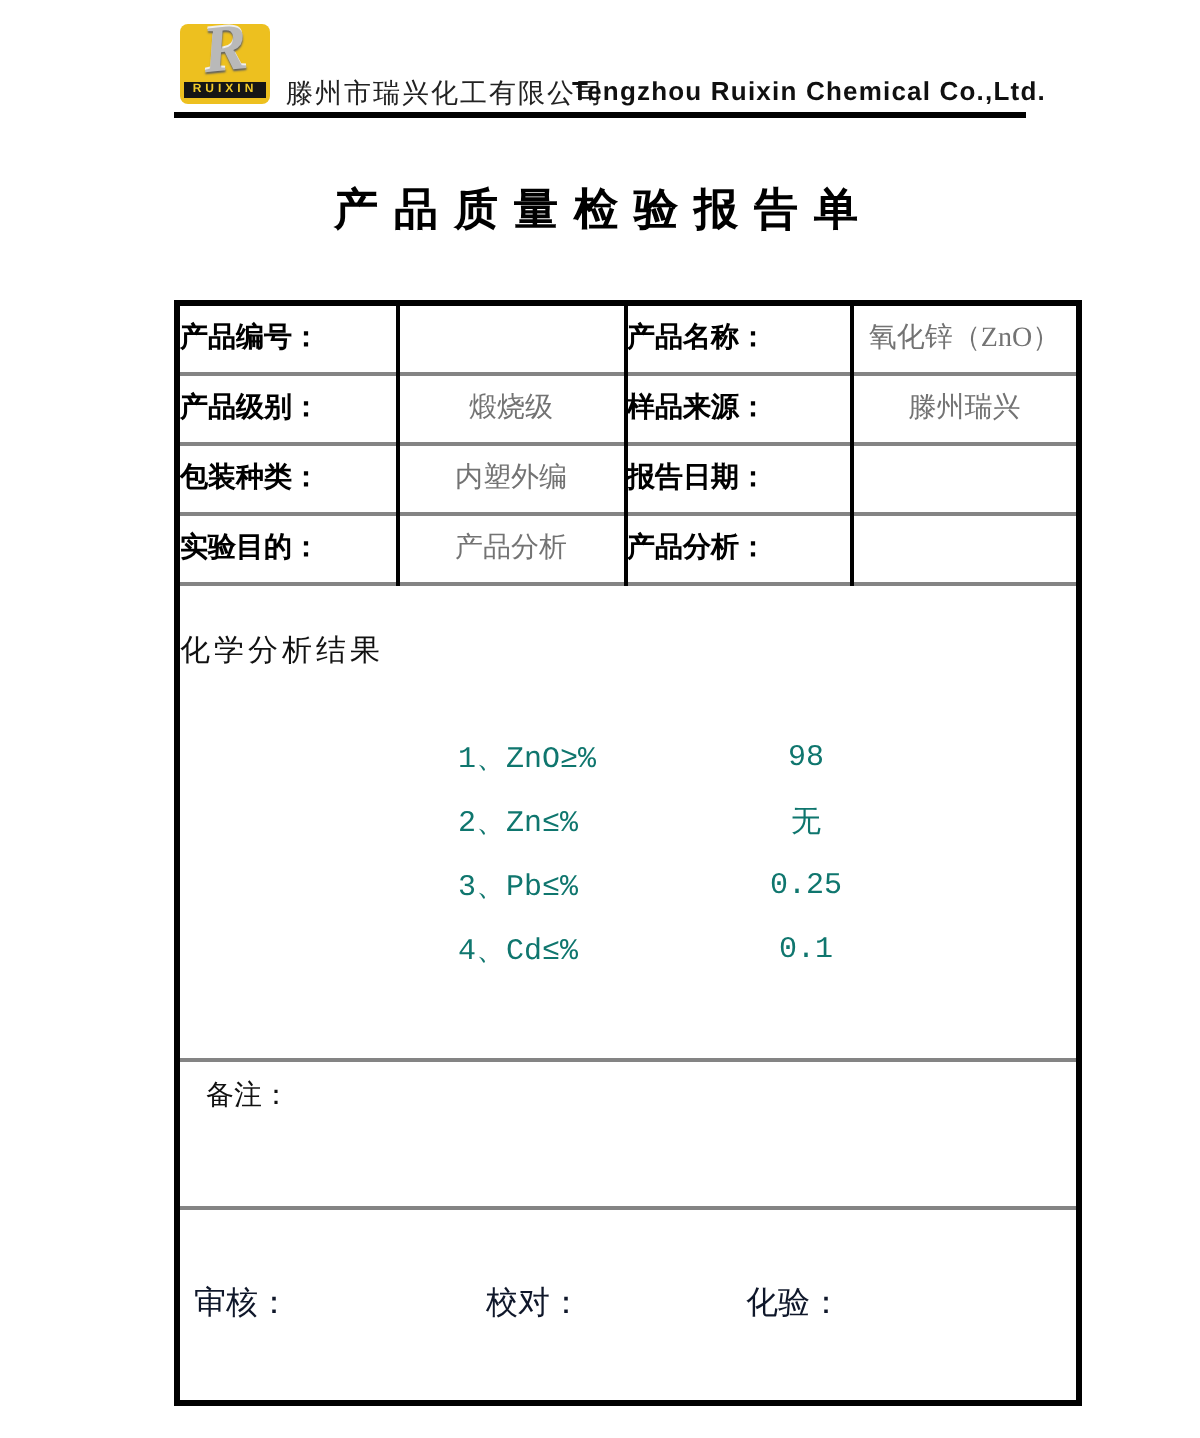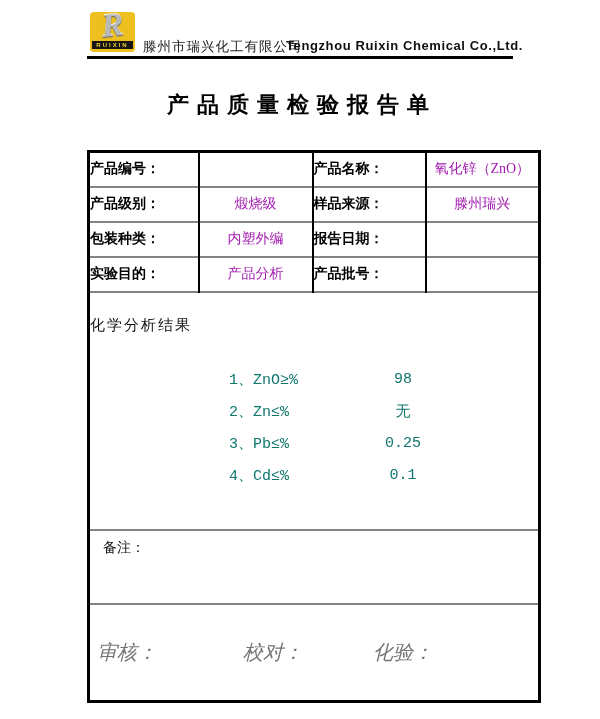--- a/index.html
+++ b/index.html
@@ -79,21 +79,21 @@
     border-top: 2px solid #848484;
     overflow: hidden;
   }
   tr.info-row { height: 35px; }
   td.lbl {
     font-weight: bold; font-size: 14px; text-align: left;
     font-family: "Liberation Sans", sans-serif; color: #000;
   }
   td.val {
     font-size: 14px; text-align: center;
-    font-family: "Liberation Serif", serif; color: #a21caf;
+    font-family: "Liberation Serif", serif; color: #737373;
   }
 
   
   td.analysis-cell { vertical-align: top; height: 236px; }
   .analysis-heading {
     margin-top: 23px; 
     font-family: "Liberation Serif", serif;
     font-size: 15px; letter-spacing: 2px; color: #111;
   }
   .analysis-items { margin-top: 28px; }
@@ -109,23 +109,22 @@
   td.remarks-cell {
     height: 72px; vertical-align: top;
     font-family: "Liberation Serif", serif; font-size: 14px; color: #111;
   }
   .remarks-label { display: inline-block; padding: 8px 0 0 13px; font-family: Liberation Mono, monospace; }
 
   
   td.sign-cell { height: 95px; position: relative; }
   .sig {
     position: absolute; top: 50%; transform: translateY(-50%);
-    font-family: "Liberation Serif", serif; font-size: 20px; color: #737373;
+    font-family: "Liberation Serif", serif; font-size: 16px; color: #0f172a;
     white-space: nowrap;
-    font-style: italic;
   }
   .sig-review { left: 7px; }
   .sig-proof  { left: 153px; }
   .sig-test   { left: 283px; }
 </style>
 </head>
 <body>
 
 <div class="page">
 
@@ -165,21 +164,21 @@
     <tr class="info-row">
       <td class="lbl">包装种类：</td>
       <td class="val">内塑外编</td>
       <td class="lbl">报告日期：</td>
       <td class="val"></td>
     </tr>
 
     <tr class="info-row">
       <td class="lbl">实验目的：</td>
       <td class="val">产品分析</td>
-      <td class="lbl">产品批号：</td>
+      <td class="lbl">产品分析：</td>
       <td class="val"></td>
     </tr>
 
     <tr>
       <td class="analysis-cell" colspan="4">
         <div class="analysis-heading">化学分析结果</div>
         <div class="analysis-items">
           <div class="analysis-item">
             <span class="ai-label">1、ZnO≥%</span>
             <span class="ai-value">98</span>

